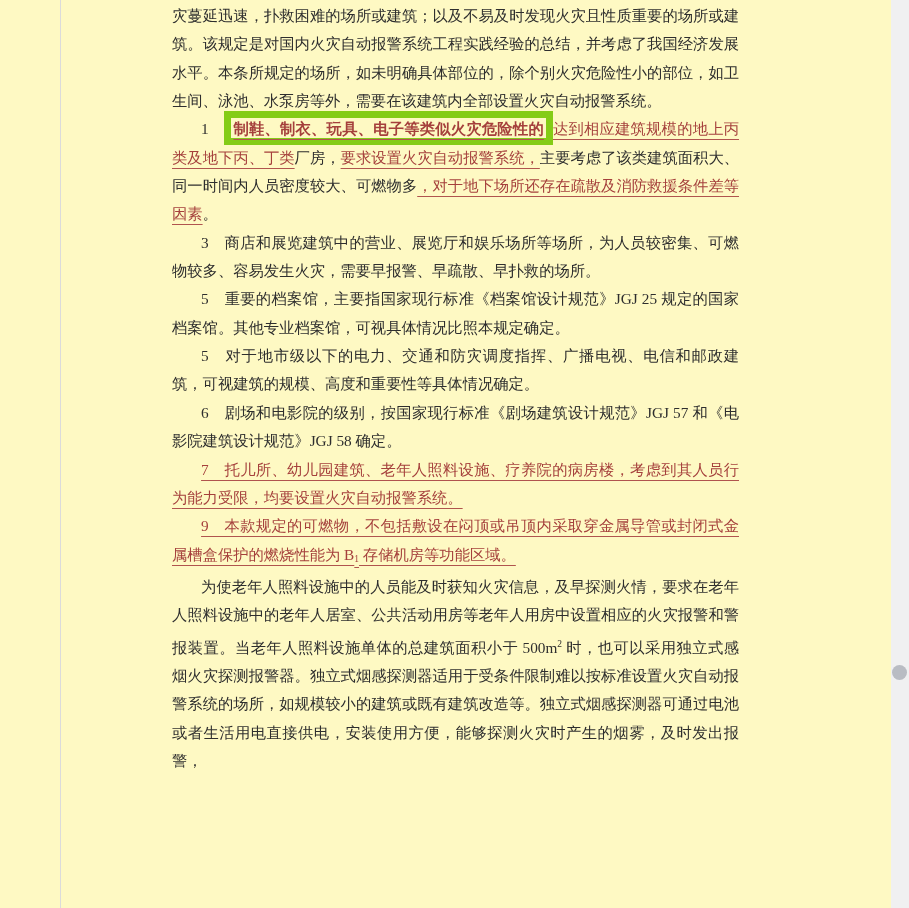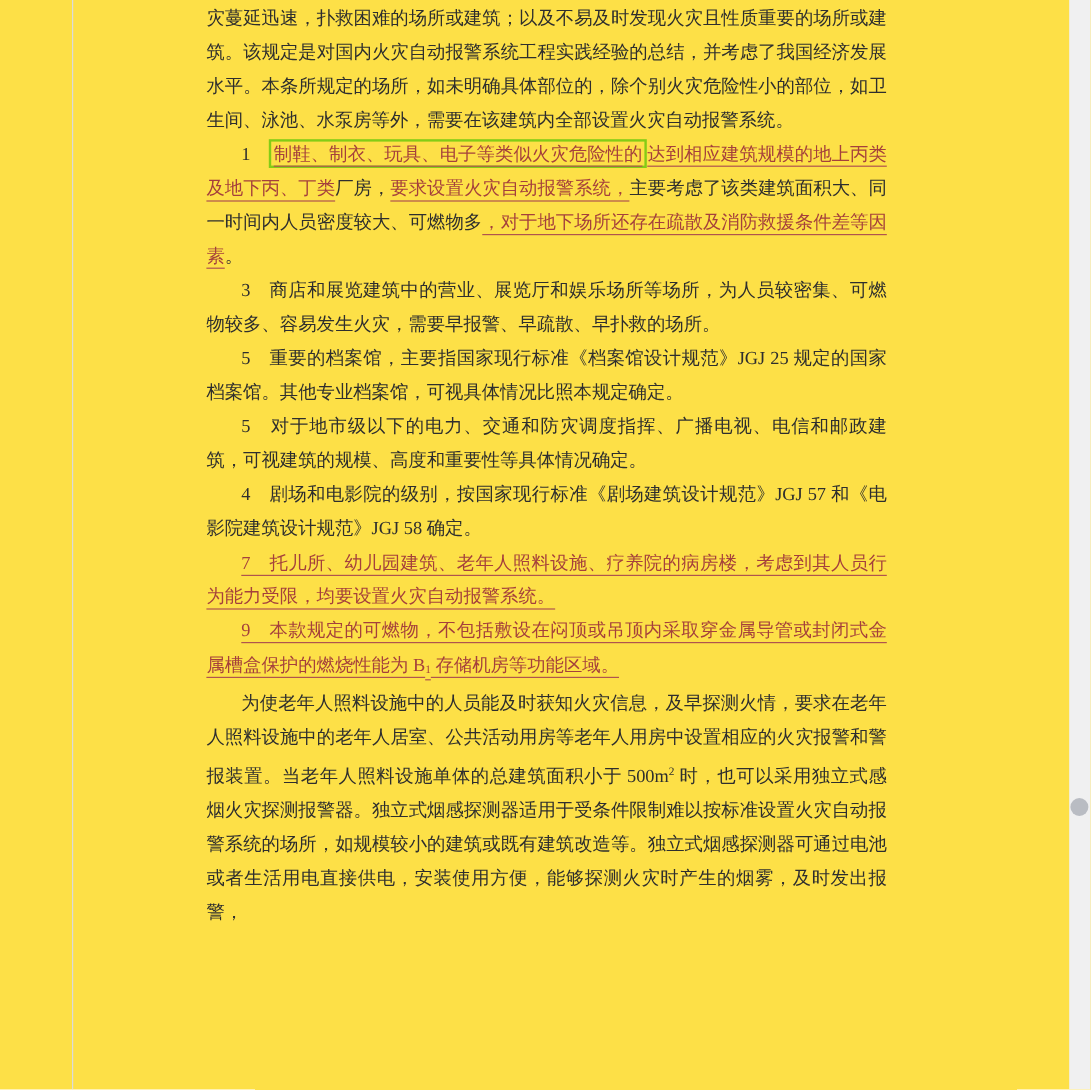--- a/index.html
+++ b/index.html
@@ -4,21 +4,21 @@
 <style>
   html, body {
     margin: 0;
     padding: 0;
     background: #ffffff;
   }
   .viewport {
     position: relative;
     width: 909px;
     height: 908px;
-    background: #fde047;
+    background: #fef9c3;
     overflow: hidden;
     font-family: "Liberation Serif", "DejaVu Serif", serif;
   }
   .left-divider {
     position: absolute;
     left: 60px;
     top: 0;
     width: 1px;
     height: 100%;
     background: #dbdbdb;
@@ -38,22 +38,23 @@
   p.para.indent { text-indent: 1.9em; }
   .run-n { color: #2e2e2e; }
   .run-r, .run-rb, .run-rsub {
     color: #a5403c;
     text-decoration: underline;
     text-decoration-color: #b0544e;
     text-decoration-thickness: 1.3px;
     text-underline-offset: 4.5px;
   }
   .run-rb {
-    border: 2px solid #84cc16;
+    border: 7px solid #84cc16;
     padding: 2px 2px 1px 2px;
+    font-weight: bold;
   }
   .run-sup {
     font-size: 0.62em;
     vertical-align: 6px;
     color: #2e2e2e;
   }
   .run-rsub {
     font-size: 0.62em;
     vertical-align: -2px;
   }
@@ -79,21 +80,21 @@
 <body>
 
 <div class="viewport">
   <div class="left-divider"></div>
   <div class="page-content">
       <p class="para"><span class="run-n">灾蔓延迅速，扑救困难的场所或建筑；以及不易及时发现火灾且性质重要的场所或建筑。该规定是对国内火灾自动报警系统工程实践经验的总结，并考虑了我国经济发展水平。本条所规定的场所，如未明确具体部位的，除个别火灾危险性小的部位，如卫生间、泳池、水泵房等外，需要在该建筑内全部设置火灾自动报警系统。</span></p>
       <p class="para indent"><span class="run-n">1　</span><span class="run-rb">制鞋、制衣、玩具、电子等类似火灾危险性的</span><span class="run-r">达到相应建筑规模的地上丙类及地下丙、丁类</span><span class="run-n">厂房，</span><span class="run-r">要求设置火灾自动报警系统，</span><span class="run-n">主要考虑了该类建筑面积大、同一时间内人员密度较大、可燃物多</span><span class="run-r">，对于地下场所还存在疏散及消防救援条件差等因素</span><span class="run-n">。</span></p>
       <p class="para indent"><span class="run-n">3　商店和展览建筑中的营业、展览厅和娱乐场所等场所，为人员较密集、可燃物较多、容易发生火灾，需要早报警、早疏散、早扑救的场所。</span></p>
       <p class="para indent"><span class="run-n">5　重要的档案馆，主要指国家现行标准《档案馆设计规范》JGJ 25 规定的国家档案馆。其他专业档案馆，可视具体情况比照本规定确定。</span></p>
       <p class="para indent"><span class="run-n">5　对于地市级以下的电力、交通和防灾调度指挥、广播电视、电信和邮政建筑，可视建筑的规模、高度和重要性等具体情况确定。</span></p>
-      <p class="para indent"><span class="run-n">4　剧场和电影院的级别，按国家现行标准《剧场建筑设计规范》JGJ 57 和《电影院建筑设计规范》JGJ 58 确定。</span></p>
+      <p class="para indent"><span class="run-n">6　剧场和电影院的级别，按国家现行标准《剧场建筑设计规范》JGJ 57 和《电影院建筑设计规范》JGJ 58 确定。</span></p>
       <p class="para indent"><span class="run-r">7　托儿所、幼儿园建筑、老年人照料设施、疗养院的病房楼，考虑到其人员行为能力受限，均要设置火灾自动报警系统。 </span></p>
       <p class="para indent"><span class="run-r">9　本款规定的可燃物，不包括敷设在闷顶或吊顶内采取穿金属导管或封闭式金属槽盒保护的燃烧性能为 B</span><span class="run-rsub">1</span><span class="run-r"> 存储机房等功能区域。 </span></p>
       <p class="para indent"><span class="run-n">为使老年人照料设施中的人员能及时获知火灾信息，及早探测火情，要求在老年人照料设施中的老年人居室、公共活动用房等老年人用房中设置相应的火灾报警和警报装置。当老年人照料设施单体的总建筑面积小于 500m</span><span class="run-sup">2</span><span class="run-n"> 时，也可以采用独立式感烟火灾探测报警器。独立式烟感探测器适用于受条件限制难以按标准设置火灾自动报警系统的场所，如规模较小的建筑或既有建筑改造等。独立式烟感探测器可通过电池或者生活用电直接供电，安装使用方便，能够探测火灾时产生的烟雾，及时发出报警，</span></p>
     </div>
   <div class="scrollbar-track">
     <div class="scroll-thumb"></div>
   </div>
 </div>
 
 </body></html>

